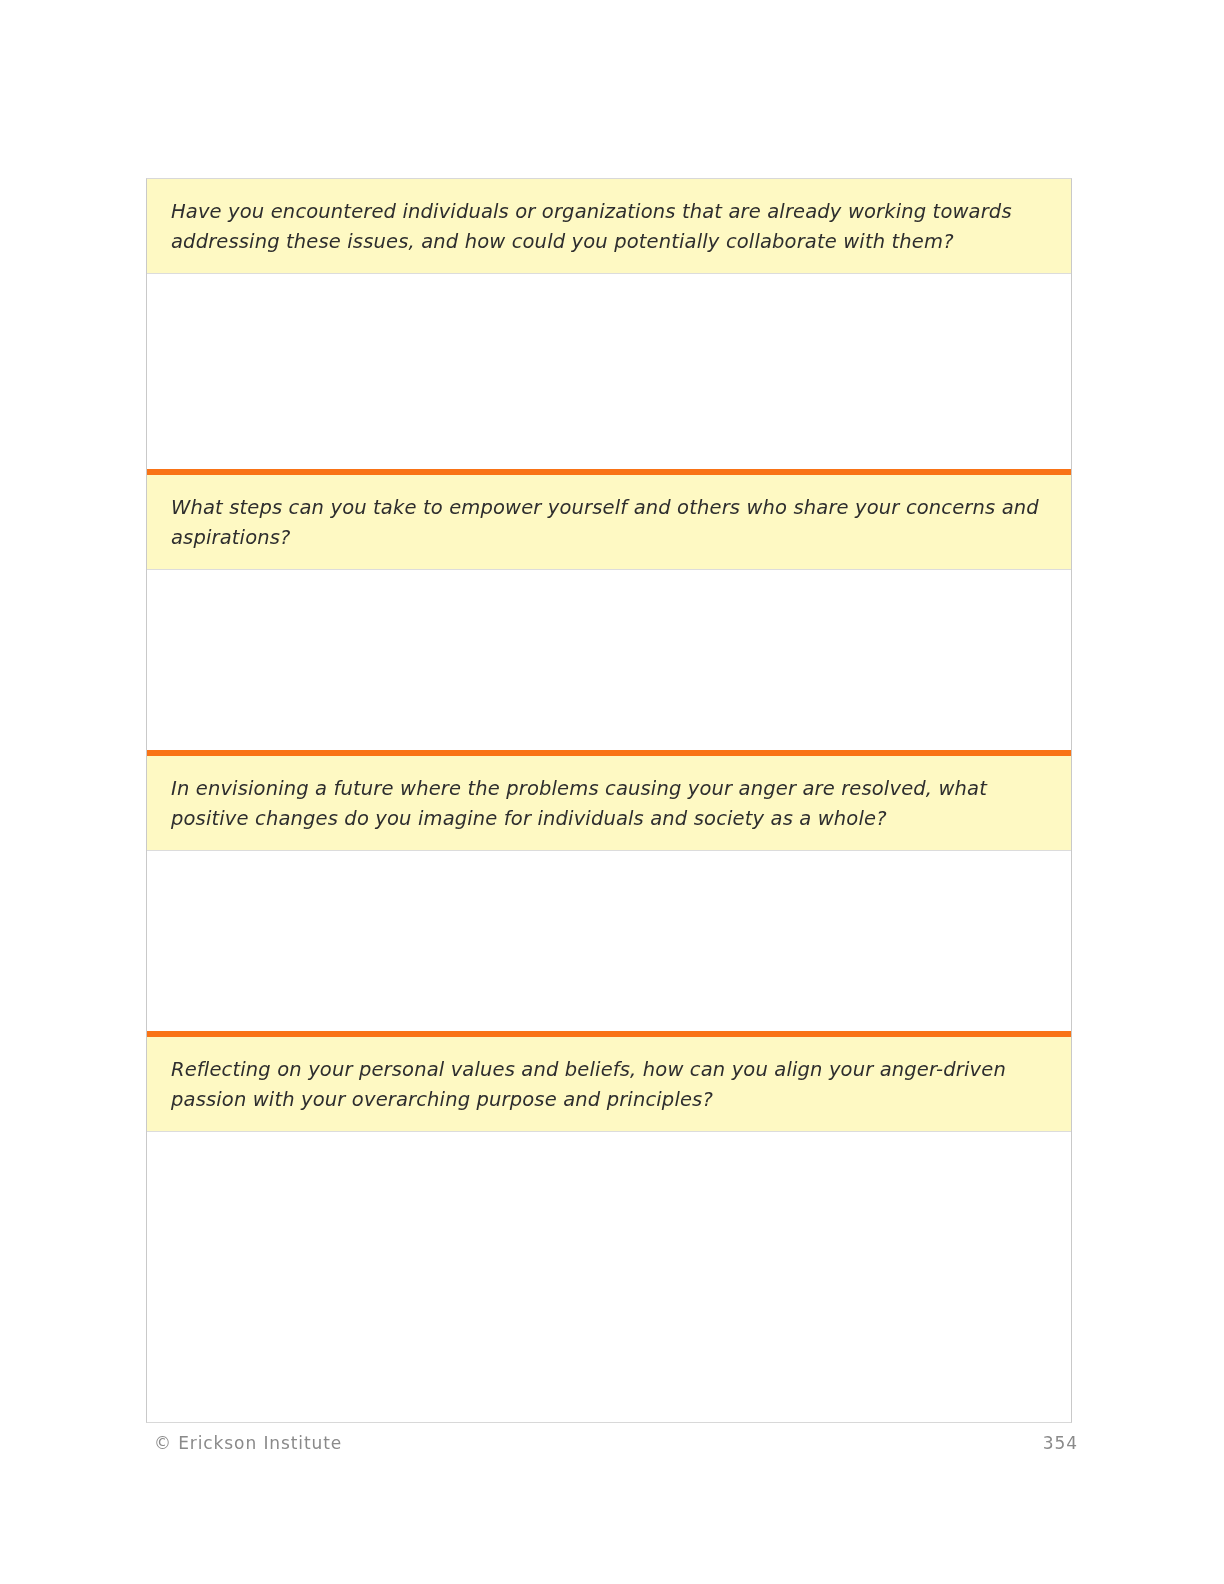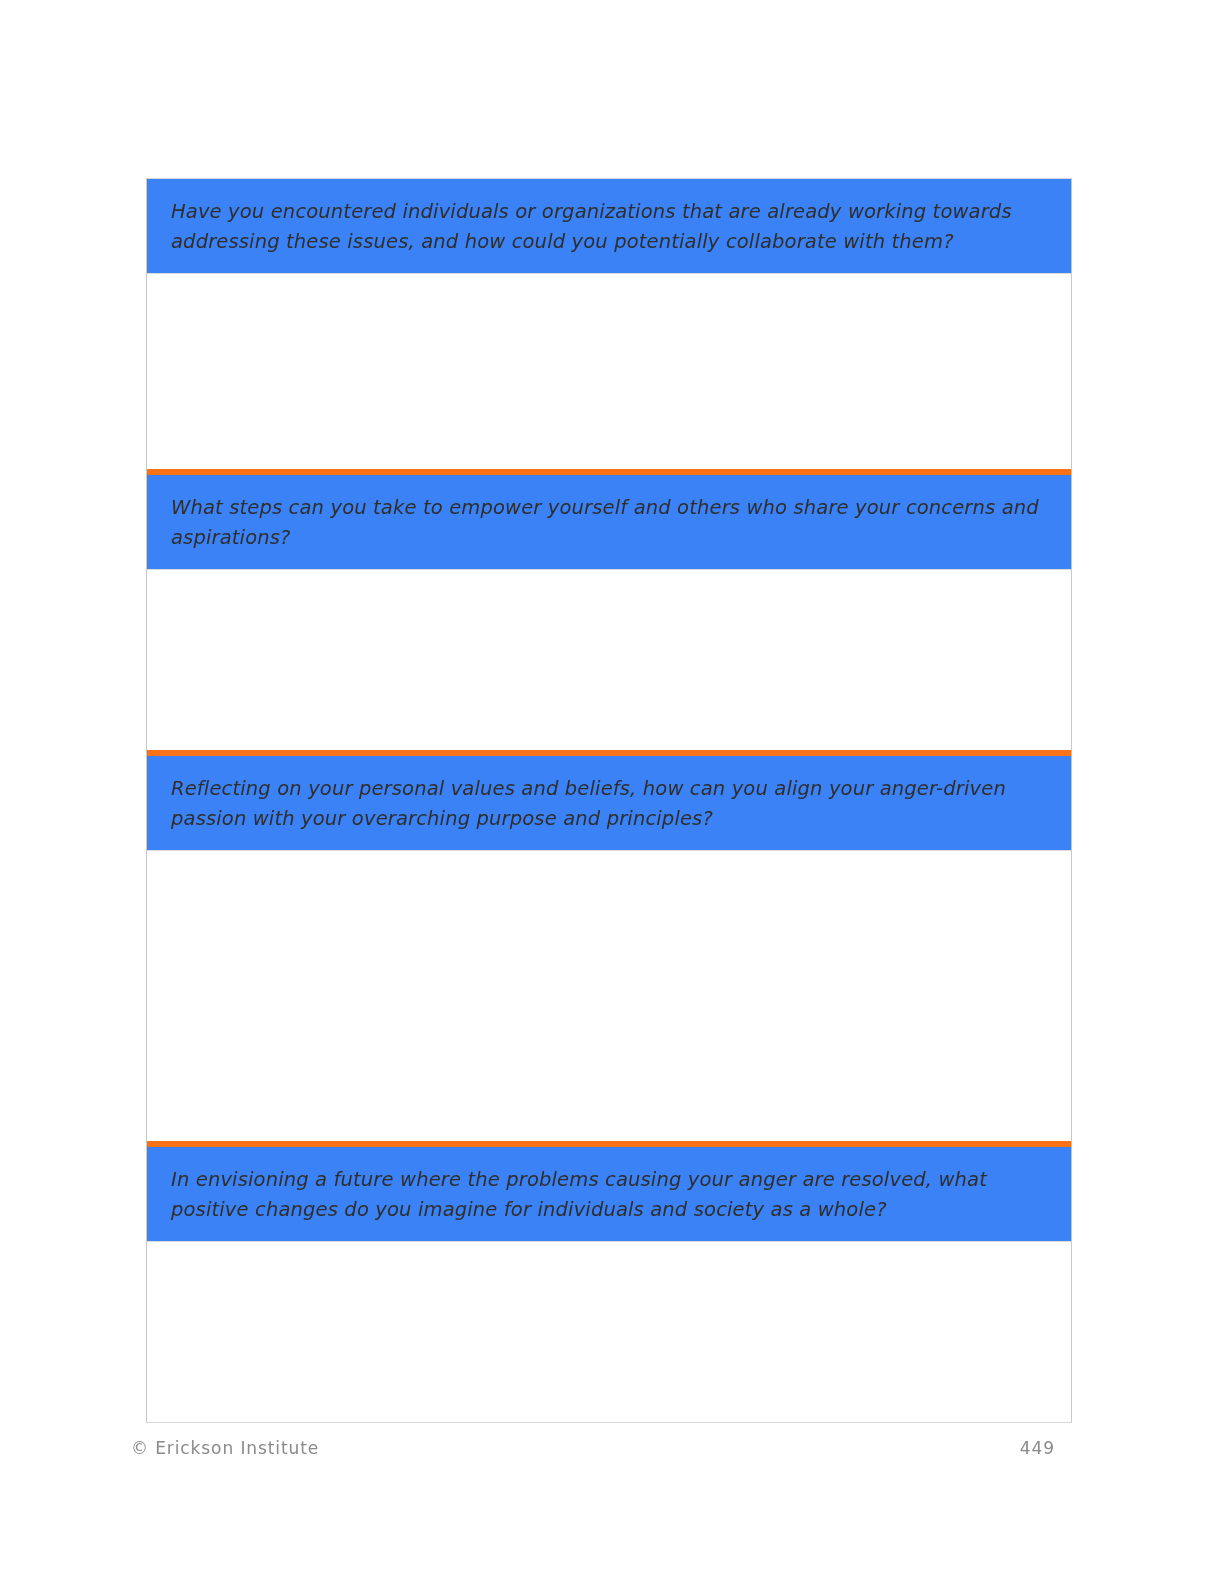--- a/index.html
+++ b/index.html
@@ -37,21 +37,21 @@
     border-right: 1px solid #c9c9c9;
     border-bottom: 1px solid #d8d8d8;
     box-sizing: content-box;
   }
 
   .qa-block {
     position: relative;
   }
 
   .q-header {
-    background: #3b82f6;
+    background: #fef9c3;
     border-bottom: 1px solid #dcdcdc;
     padding: 18px 24px 16px 24px;
     box-sizing: border-box;
   }
   .qa-block + .qa-block .q-header {
     border-top: 6px solid #f97316;
   }
 
   .q-text {
     margin: 0;
@@ -75,26 +75,25 @@
   .a-h3 { height: 180px; }
   .a-h4 { height: 290px; }
 
   .qa-block:last-child .a-area {
     border-bottom: 0;
   }
 
   
   .footer {
     position: absolute;
-    left: 131px;
+    left: 154px;
     top: 1432px;
     width: 924px;
     height: 32px;
     display: flex;
-    align-items: center;
     justify-content: space-between;
   }
   .footer-item {
     font-family: "DejaVu Sans", "Liberation Sans", sans-serif;
     font-size: 17px;
     line-height: 22px;
     color: #8a8a8a;
     letter-spacing: 0.9px;
     white-space: nowrap;
   }
@@ -118,32 +117,32 @@
 
     <div class="qa-block">
       <div class="q-header">
         <p class="q-text">What steps can you take to empower yourself and others who share your concerns and aspirations?</p>
       </div>
       <div class="a-area a-h2"></div>
     </div>
 
     <div class="qa-block">
       <div class="q-header">
-        <p class="q-text">Reflecting on your personal values and beliefs, how can you align your anger-driven passion with your overarching purpose and principles?</p>
+        <p class="q-text">In envisioning a future where the problems causing your anger are resolved, what positive changes do you imagine for individuals and society as a whole?</p>
       </div>
-      <div class="a-area a-h4"></div>
+      <div class="a-area a-h3"></div>
     </div>
 
     <div class="qa-block">
       <div class="q-header">
-        <p class="q-text">In envisioning a future where the problems causing your anger are resolved, what positive changes do you imagine for individuals and society as a whole?</p>
+        <p class="q-text">Reflecting on your personal values and beliefs, how can you align your anger-driven passion with your overarching purpose and principles?</p>
       </div>
-      <div class="a-area a-h3"></div>
+      <div class="a-area a-h4"></div>
     </div>
 
   </div>
 
   <div class="footer">
     <span class="footer-item footer-left">© Erickson Institute</span>
-    <span class="footer-item footer-right">449</span>
+    <span class="footer-item footer-right">354</span>
   </div>
 
 </div>
 
 </body></html>

